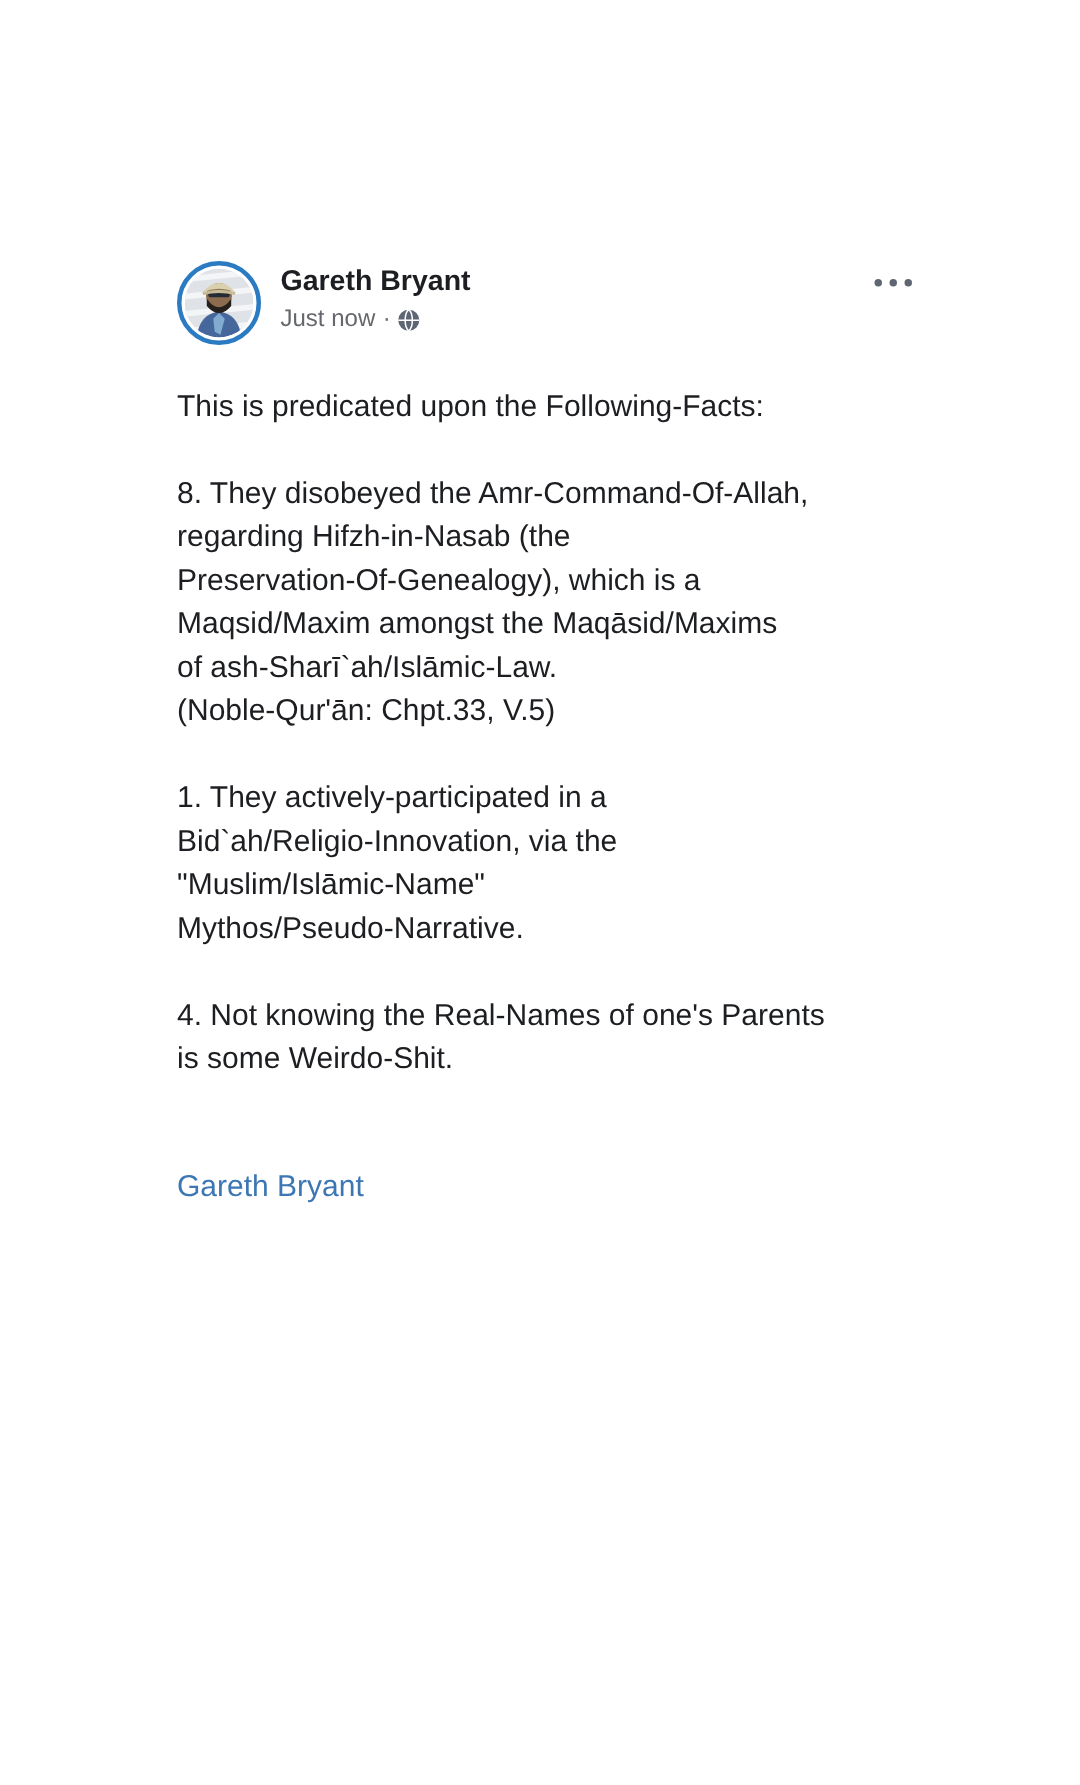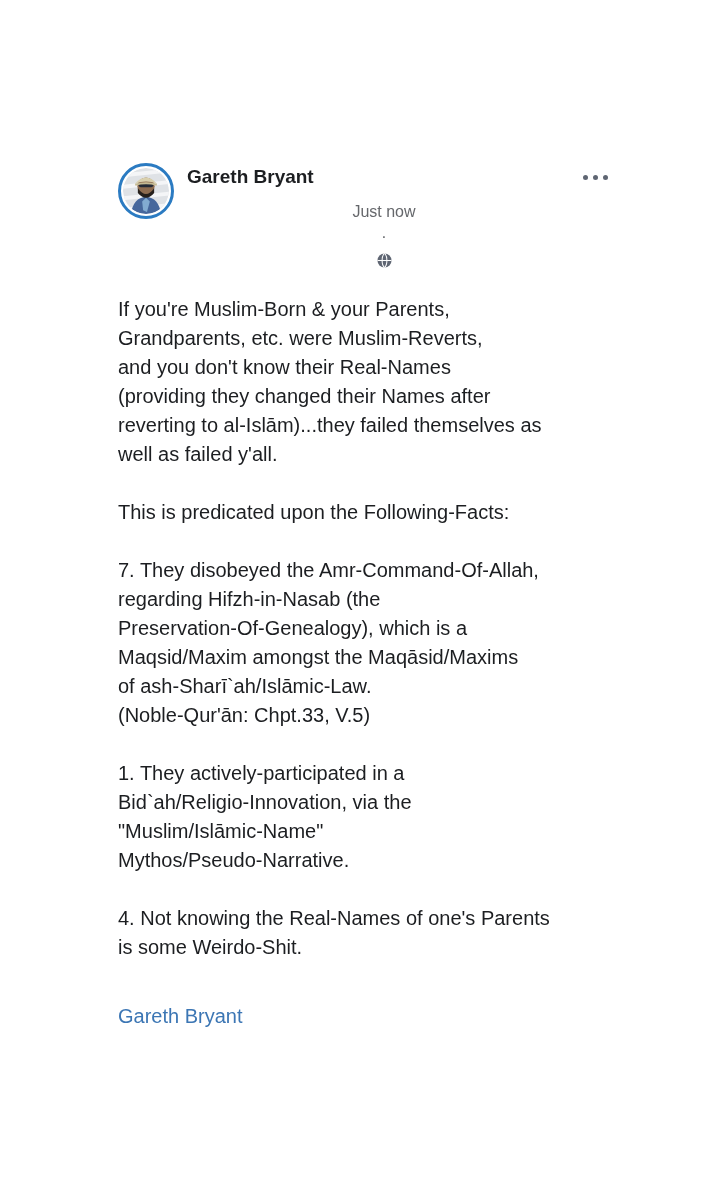--- a/index.html
+++ b/index.html
@@ -11,21 +11,21 @@
   .screen {
     position: relative;
     width: 720px;
     height: 1190px;
     background: #ffffff;
     overflow: hidden;
   }
   .post {
     position: absolute;
     left: 118px;
-    top: 163px;
+    top: 174px;
     width: 492px;
   }
   .post-header {
     display: flex;
     align-items: flex-start;
   }
   .avatar {
     width: 46px;
     height: 46px;
     border-radius: 50%;
@@ -45,25 +45,24 @@
     font-size: 19px;
     font-weight: 700;
     color: #1c1e21;
     line-height: 24px;
     cursor: pointer;
   }
   .post-meta {
     display: flex;
     align-items: center;
     gap: 5px;
-    margin-top: 13px;
+    margin-top: 3px;
     font-size: 16px;
     color: #65676b;
     line-height: 20px;
-    flex-direction: column;
   }
   .globe-icon { display: inline-flex; margin-top: 1px; }
   .menu-button {
     display: flex;
     gap: 5px;
     padding: 12px 2px;
     cursor: pointer;
     flex: 0 0 auto;
   }
   .menu-button .dot {
@@ -75,21 +74,21 @@
   .post-body {
     margin-top: 27px;
     font-size: 20px;
     line-height: 29px;
     color: #1c1e21;
   }
   .paragraph {
     white-space: pre-line;
     margin: 0 0 29px 0;
   }
-  .paragraph:last-child { margin-bottom: 0; }
+  .paragraph:last-child { margin-bottom: 16px; }
   .post-link {
     display: inline-block;
     margin-top: 40px;
     font-size: 20px;
     line-height: 29px;
     color: #3c76b4;
     text-decoration: none;
     cursor: pointer;
   }
 </style>
@@ -145,28 +144,22 @@
       </div>
 
       <div class="menu-button">
         <span class="dot"></span>
         <span class="dot"></span>
         <span class="dot"></span>
       </div>
     </div>
 
     <div class="post-body">
-      <p class="paragraph">If you're Muslim-Born &amp; your Parents,
-Grandparents, etc. were Muslim-Reverts,
-and you don't know their Real-Names
-(providing they changed their Names after
-reverting to al-Islām)...they failed themselves as
-well as failed y'all.</p>
       <p class="paragraph">This is predicated upon the Following-Facts:</p>
-      <p class="paragraph">7. They disobeyed the Amr-Command-Of-Allah,
+      <p class="paragraph">8. They disobeyed the Amr-Command-Of-Allah,
 regarding Hifzh-in-Nasab (the
 Preservation-Of-Genealogy), which is a
 Maqsid/Maxim amongst the Maqāsid/Maxims
 of ash-Sharī`ah/Islāmic-Law.
 (Noble-Qur'ān: Chpt.33, V.5)</p>
       <p class="paragraph">1. They actively-participated in a
 Bid`ah/Religio-Innovation, via the
 "Muslim/Islāmic-Name"
 Mythos/Pseudo-Narrative.</p>
       <p class="paragraph">4. Not knowing the Real-Names of one's Parents

